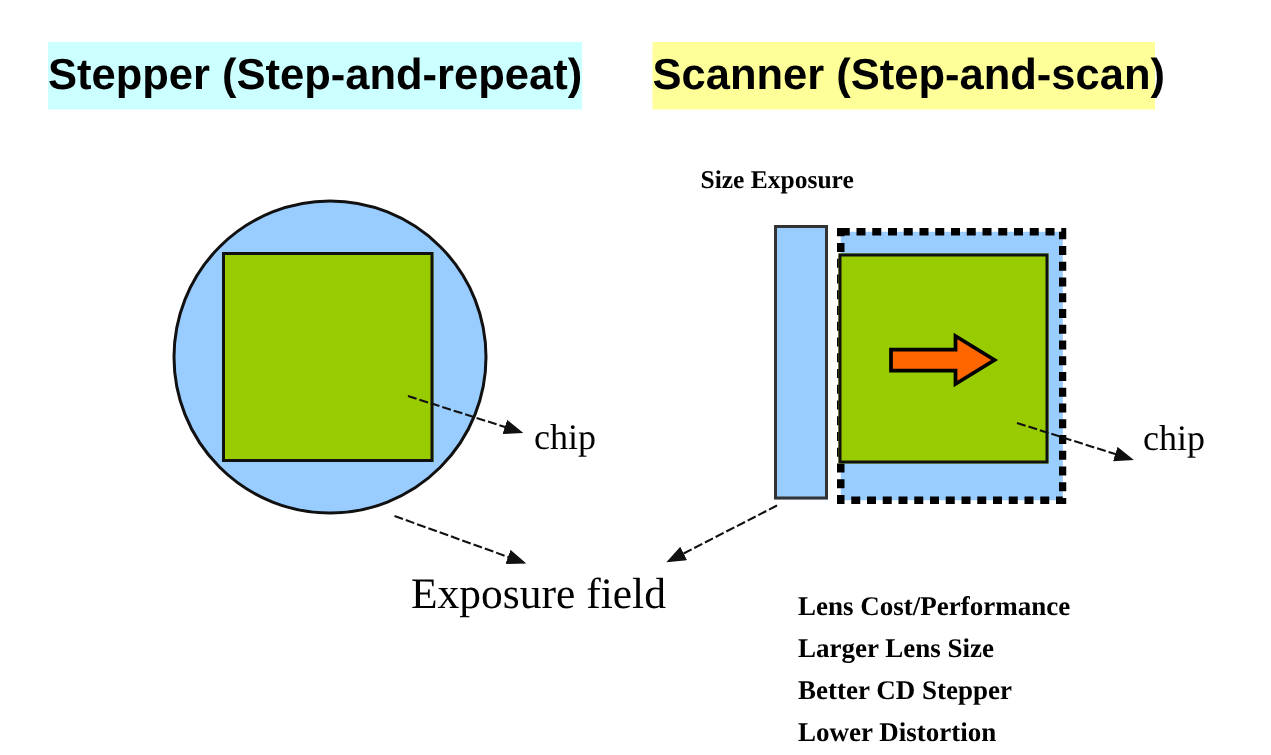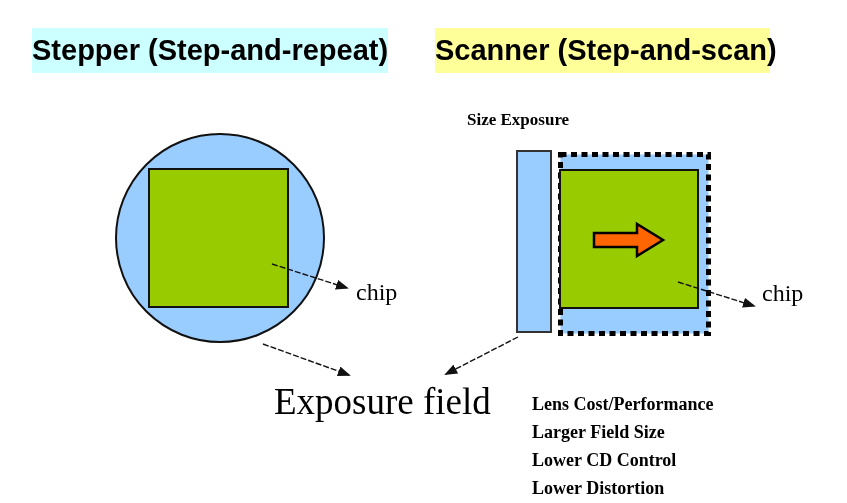--- a/index.html
+++ b/index.html
@@ -60,21 +60,21 @@
   }
   .chip-label{
     font-size:24px;
     color:var(--ink);
     white-space:nowrap;
   }
   .chip-label.stepper{left:356px;top:279px;}
   .chip-label.scanner{left:762px;top:280px;}
   .exposure-field-label{
     left:274px;top:380px;
-    font-size:37px;
+    font-size:29px;
     color:var(--ink);
     white-space:nowrap;
   }
   .benefits{
     left:532px;top:390px;
     font-size:18px;font-weight:bold;
     line-height:28px;
     color:var(--ink);
     white-space:nowrap;
   }
@@ -116,18 +116,18 @@
     <line x1="518" y1="337" x2="446" y2="374" stroke="#111" stroke-width="1.4" stroke-dasharray="6 2" marker-end="url(#ah)"></line>
     <line x1="678" y1="282" x2="754" y2="306" stroke="#111" stroke-width="1.4" stroke-dasharray="6 2" marker-end="url(#ah)"></line>
   </svg>
 
   <div class="abs chip-label stepper">chip</div>
   <div class="abs chip-label scanner">chip</div>
   <div class="abs exposure-field-label">Exposure field</div>
 
   <div class="abs benefits">
     <div>Lens Cost/Performance</div>
-    <div>Larger Field Size</div>
-    <div>Lower CD Control</div>
+    <div>Larger Lens Size</div>
+    <div>Better CD Stepper</div>
     <div>Lower Distortion</div>
   </div>
 
 </div>
 
 </body></html>

